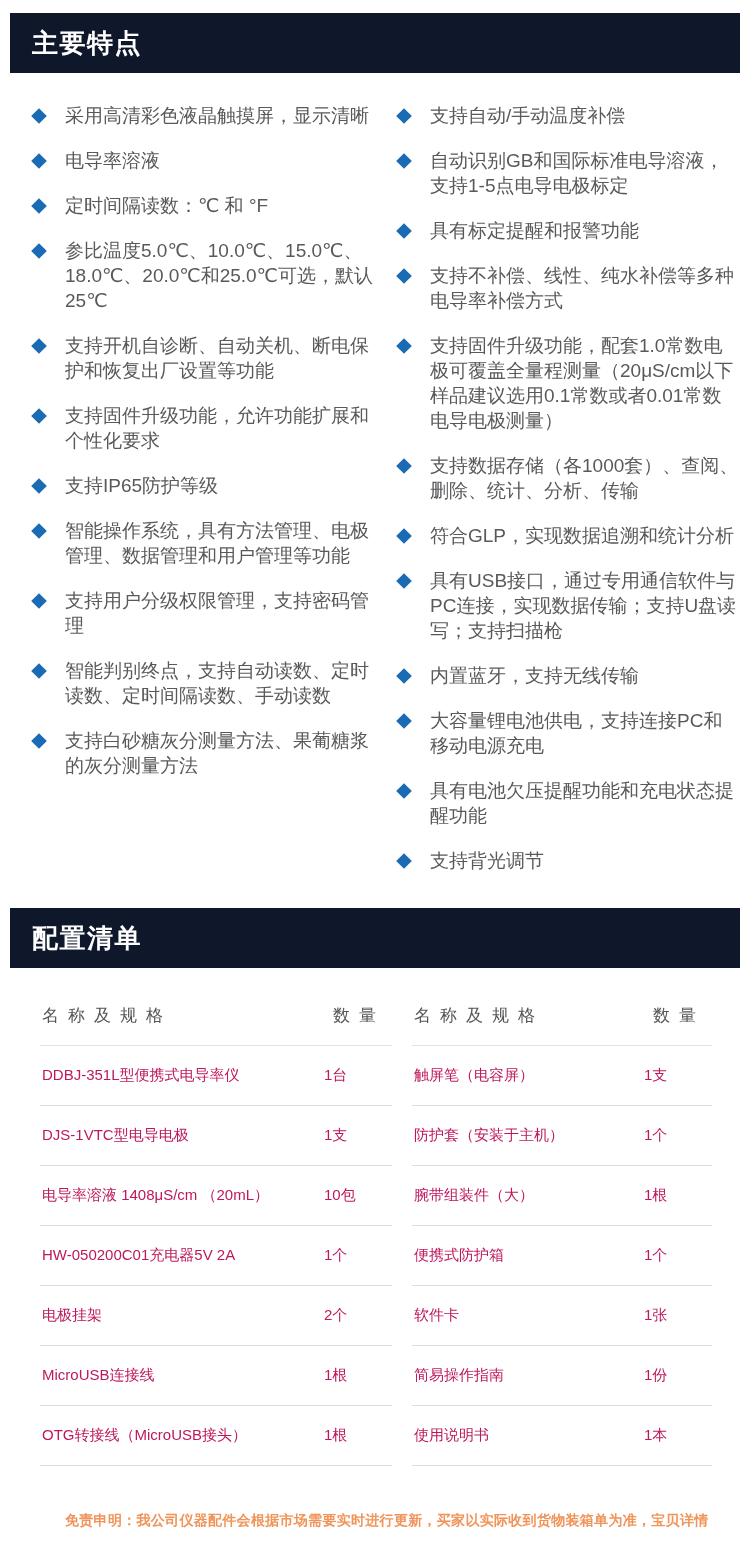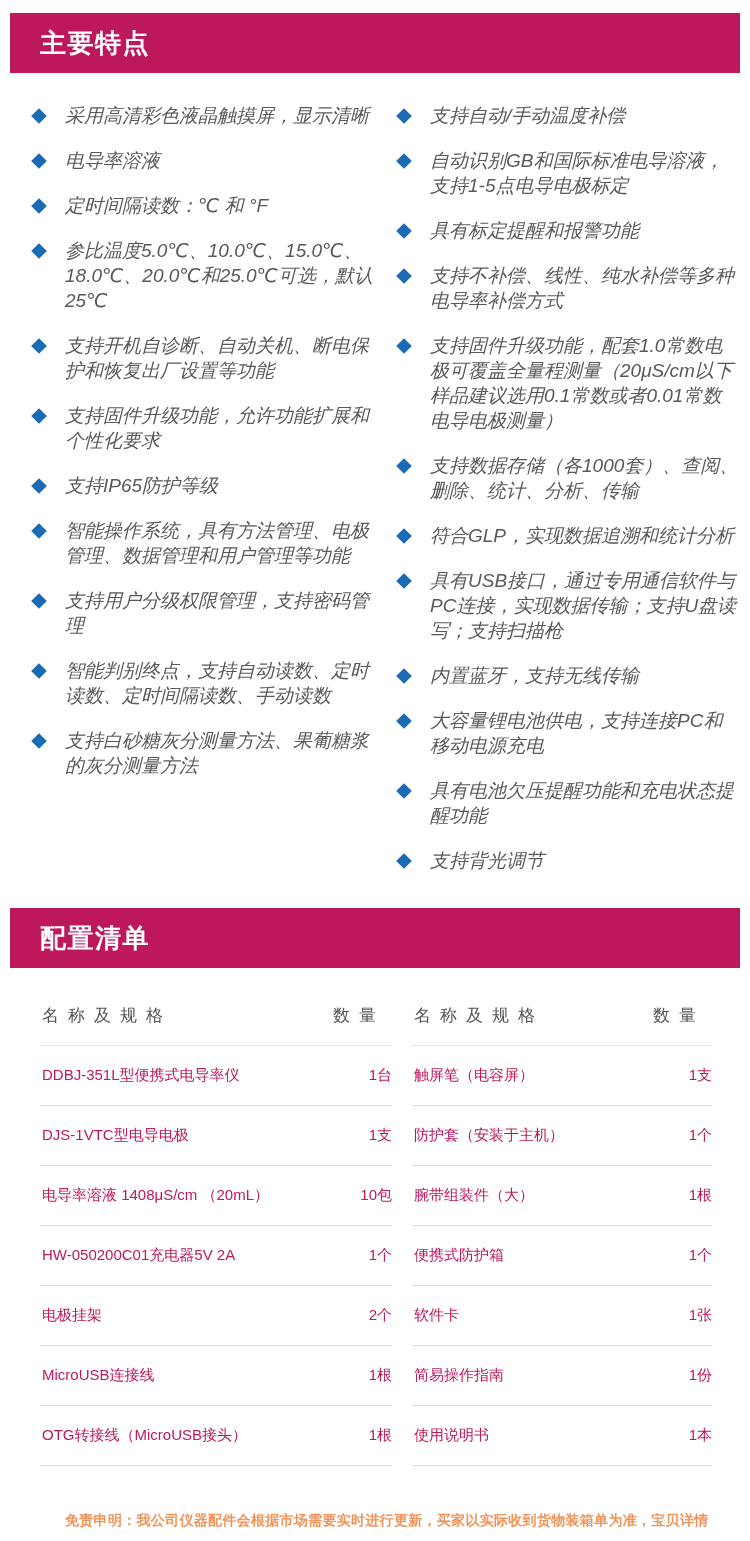--- a/index.html
+++ b/index.html
@@ -5,24 +5,24 @@
   html,body{margin:0;padding:0;}
   body{
     width:750px;
     background:#ffffff;
     font-family:"Liberation Sans","DejaVu Sans",sans-serif;
     -webkit-font-smoothing:antialiased;
   }
   .banner{
     margin:13px 10px 0 10px;
     height:60px;
-    background:#be185d;
+    background:#0f172a;
     display:flex;
     align-items:center;
-    padding-left:30px;
+    padding-left:22px;
     box-sizing:border-box;
   }
   .banner h2{
     margin:0;
     color:#ffffff;
     font-size:26px;
     font-weight:bold;
     letter-spacing:1.5px;
   }
   
@@ -33,21 +33,20 @@
   .fcol{list-style:none;margin:0;padding:0;}
   .fcol-left{width:352px;margin-right:13px;flex:none;}
   .fcol-right{flex:1;}
   .feature-item{
     display:flex;
     align-items:flex-start;
     margin-bottom:20px;
     color:#58595b;
     font-size:19px;
     line-height:25px;
-    font-style:italic;
   }
   .diamond{
     flex:0 0 12px;
     height:12px;
     background:#1a6ab4;
     transform:rotate(45deg) scale(.92);
     margin:7px 20px 0 3px;
   }
   .ftext{display:block;}
   
@@ -71,21 +70,21 @@
   thead th.c-qty{letter-spacing:9px;}
   tbody td{
     font-size:15px;
     color:#be185d;
     height:59px;
     border-bottom:1px solid #dcdcdc;
     vertical-align:middle;
   }
   td.c-name{padding-left:2px;}
   .c-qty{width:66px;text-align:center;}
-  td.c-qty{text-align:right;}
+  td.c-qty{text-align:left;}
   
   .disclaimer{
     margin:40px 30px 12px 65px;
     width:652px;
     color:#f0945a;
     font-size:14px;
     font-weight:bold;
     line-height:28px;
     letter-spacing:.3px;
   }

